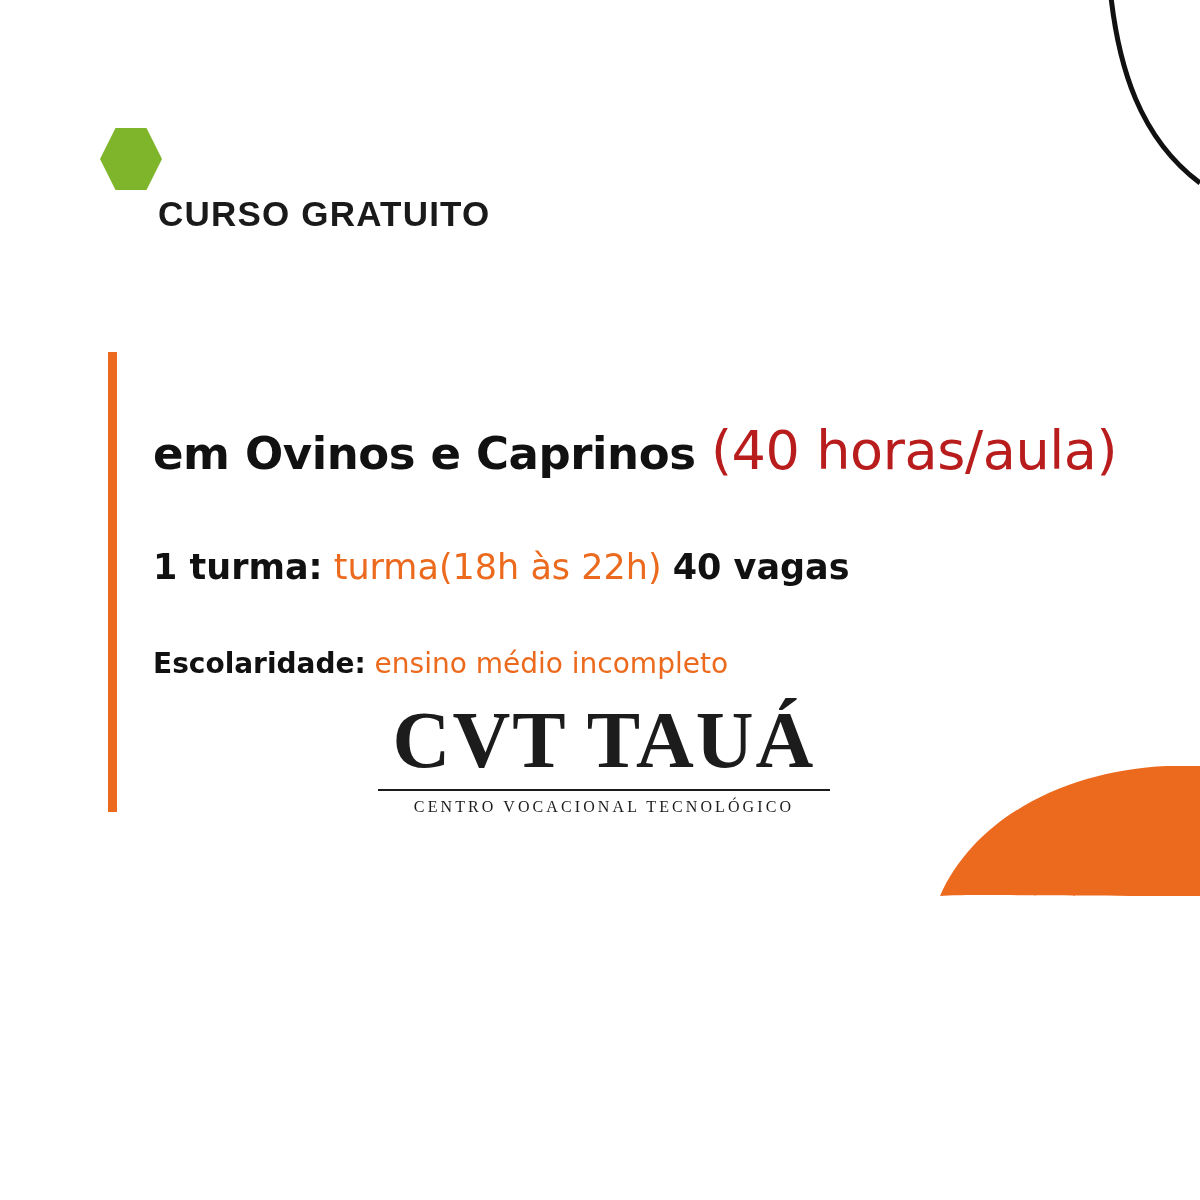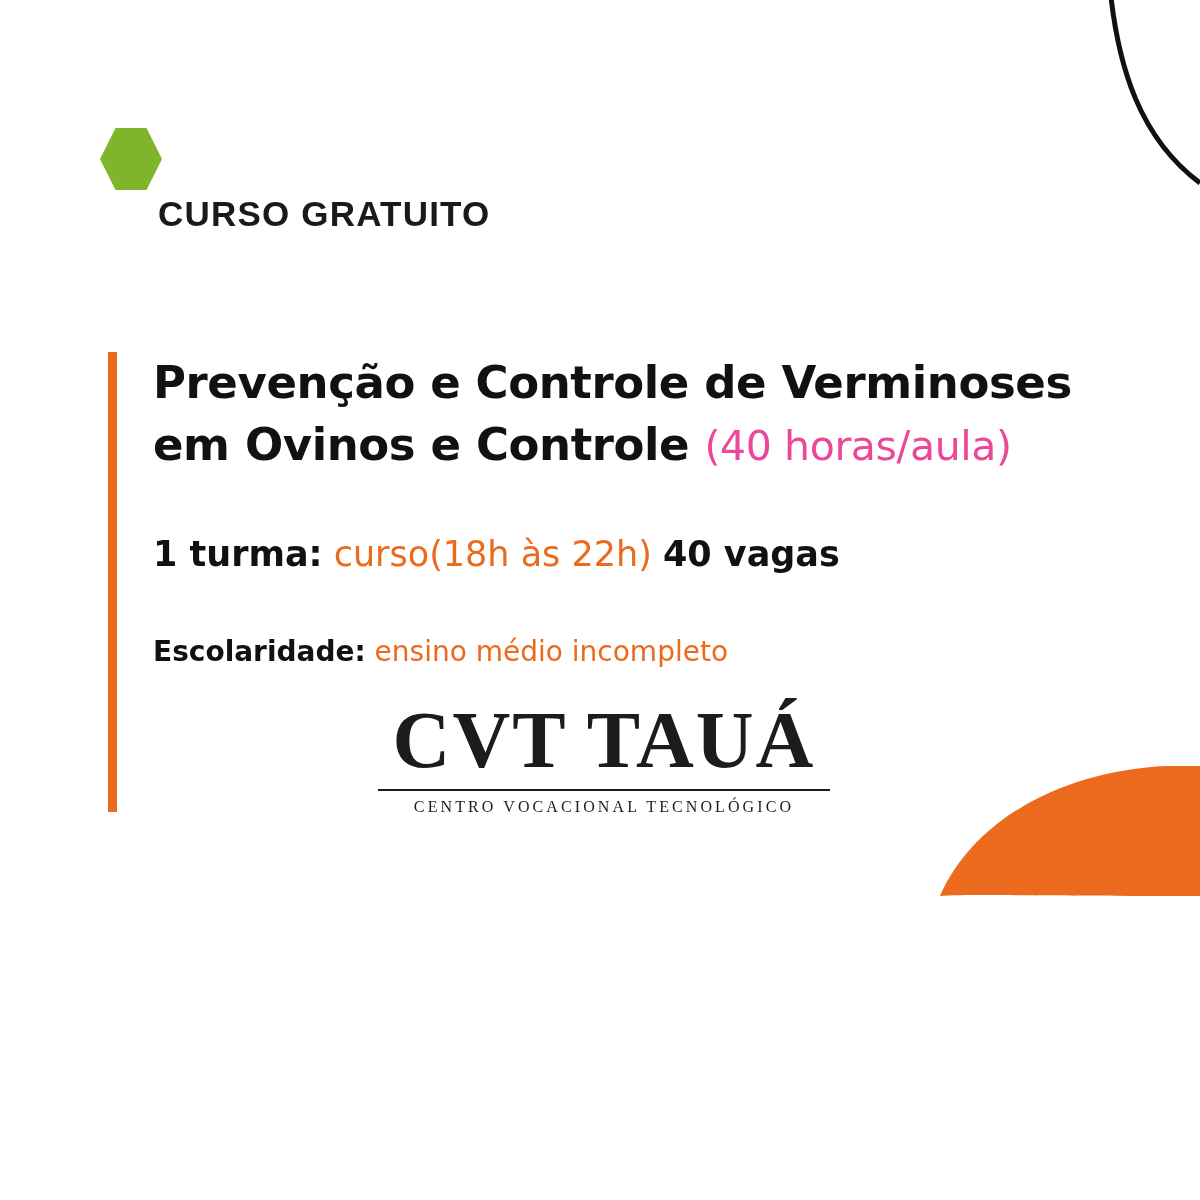--- a/index.html
+++ b/index.html
@@ -89,23 +89,23 @@
   .course-title {
     font-family: "DejaVu Sans", sans-serif;
     font-weight: bold;
     font-size: 45px;
     line-height: 1.38;
     color: #111111;
     margin: 0;
     letter-spacing: -0.4px;
   }
   .course-title .hours {
-    color: #ec4899;
+    color: #b91c1c;
     font-weight: normal;
-    font-size: 41px;
+    font-size: 54px;
   }
 
   .line-turma {
     margin-top: 56px;
     font-family: "DejaVu Sans", sans-serif;
     font-size: 35px;
     line-height: 1.3;
     color: #111111;
   }
   .line-turma .lbl { font-weight: bold; }
@@ -171,28 +171,28 @@
   <div class="header-row">
     <div class="hex"></div>
     <div class="kicker">CURSO GRATUITO</div>
   </div>
 
   <div class="main-block">
     <div class="accent-bar"></div>
     <div class="content">
 
       <h1 class="course-title">
-        <span>Prevenção e Controle de Verminoses</span><br>
-        <span>em Ovinos e Controle</span>
+        <br>
+        <span>em Ovinos e Caprinos</span>
         <span class="hours">(40 horas/aula)</span>
       </h1>
 
       <div class="line-turma">
         <span class="lbl">1 turma:</span>
-        <span class="val">curso(18h às 22h)</span>
+        <span class="val">turma(18h às 22h)</span>
         <span class="vagas">40 vagas</span>
       </div>
 
       <div class="reqs">
         <p>
           <span class="lbl">Escolaridade:</span>
           <span>ensino médio incompleto</span>
         </p>
       </div>
 

